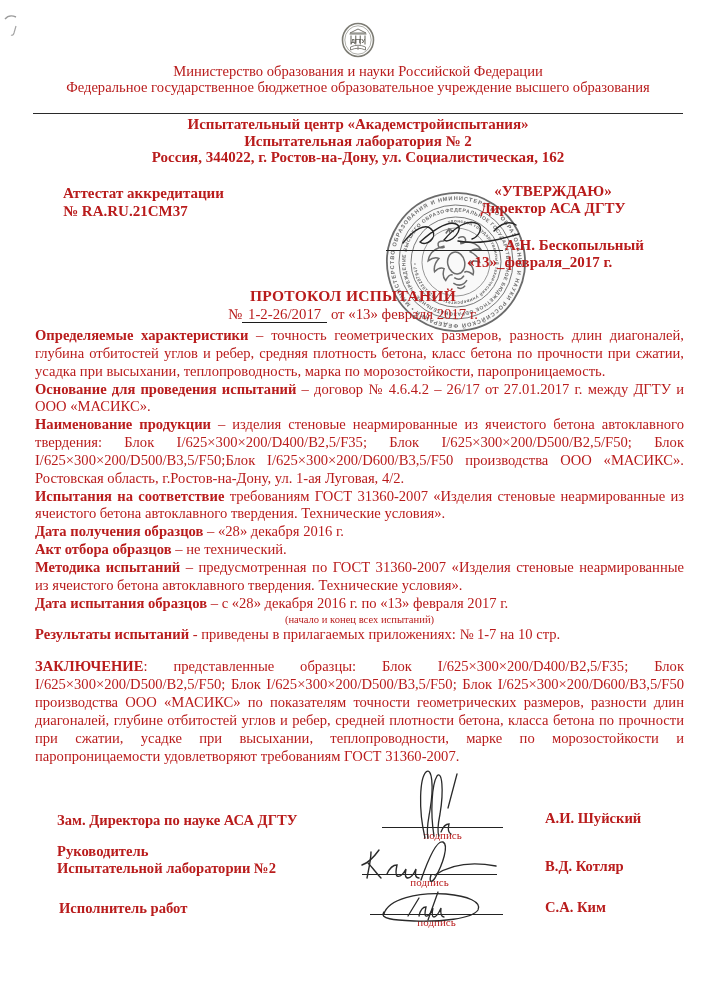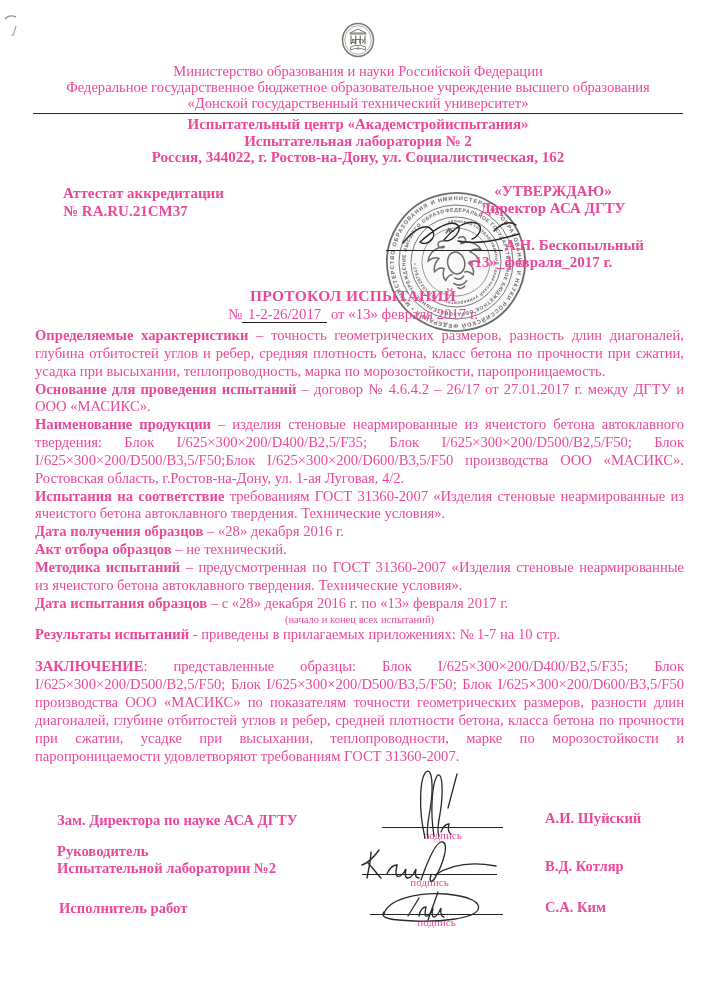--- a/index.html
+++ b/index.html
@@ -1,18 +1,18 @@
 <!DOCTYPE html>
 <html><head>
 <meta charset="utf-8">
 <style>
   html,body{margin:0;padding:0;background:#fff;}
   .page{
     position:relative;width:716px;height:1000px;background:#fff;overflow:hidden;
-    font-family:"Liberation Serif","DejaVu Serif",serif;color:#ec4899;
+    font-family:"Liberation Serif","DejaVu Serif",serif;color:#b91c1c;
   }
   
   .hdr{position:absolute;left:33px;top:64px;width:650px;text-align:center;}
   .hdr-line{font-size:14.6px;line-height:15.8px;}
   .hdr-rule{position:absolute;left:33px;top:113px;width:650px;border-top:1.6px solid #2a2a2a;}
   .hdr-bold{position:absolute;left:33px;top:116px;width:650px;text-align:center;font-weight:bold;}
   .hdr-bold div{font-size:15px;line-height:16.6px;}
   
   .accr{position:absolute;left:35px;top:184px;font-weight:bold;font-size:15px;line-height:18px;margin-left:28px;}
   .appr1{position:absolute;left:453px;top:183px;width:200px;text-align:center;font-weight:bold;font-size:15px;}
@@ -56,21 +56,20 @@
     <path d="M9.5 13 h17" stroke="#77766e" stroke-width="1"></path>
     <path d="M11 14.5 v9 M15.7 14.5 v9 M20.3 14.5 v9 M25 14.5 v9" stroke="#85847c" stroke-width="1.3"></path>
     <text x="18" y="21.5" text-anchor="middle" font-size="5.6" font-weight="bold" fill="#5d5c54" font-family="'Liberation Sans',sans-serif">ДГТУ</text>
     <path d="M10.5 26 q7.5 -3.5 15 0 l0 3 q-7.5 -3.5 -15 0 Z" fill="none" stroke="#77766e" stroke-width=".9"></path>
     <path d="M18 25 v4" stroke="#77766e" stroke-width=".8"></path>
   </svg>
 
   <div class="hdr">
     <div class="hdr-line">Министерство образования и науки Российской Федерации</div>
     <div class="hdr-line">Федеральное государственное бюджетное образовательное учреждение высшего образования</div>
-    <div class="hdr-line">«Донской государственный технический университет»</div>
   </div>
   <div class="hdr-rule"></div>
   <div class="hdr-bold">
     <div>Испытательный центр «Академстройиспытания»</div>
     <div>Испытательная лаборатория № 2</div>
     <div>Россия, 344022, г. Ростов-на-Дону, ул. Социалистическая, 162</div>
   </div>
 
   <div class="accr">
     <div>Аттестат аккредитации</div>

